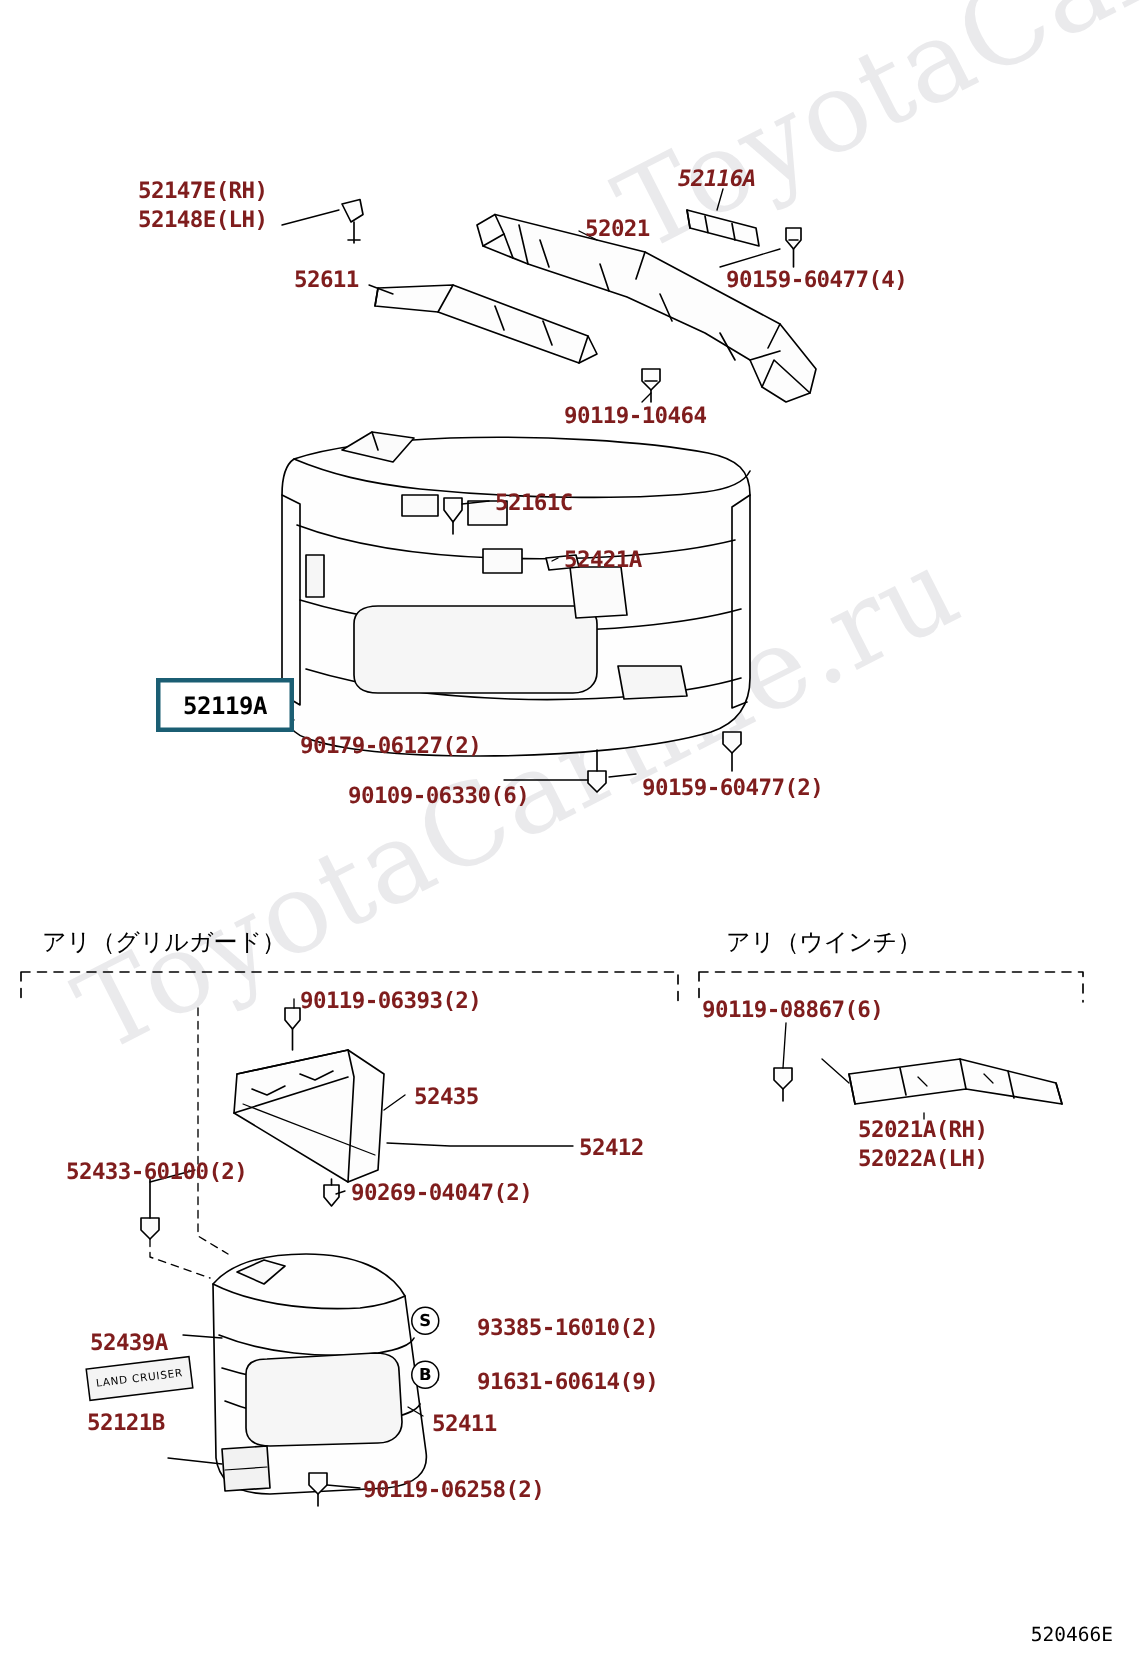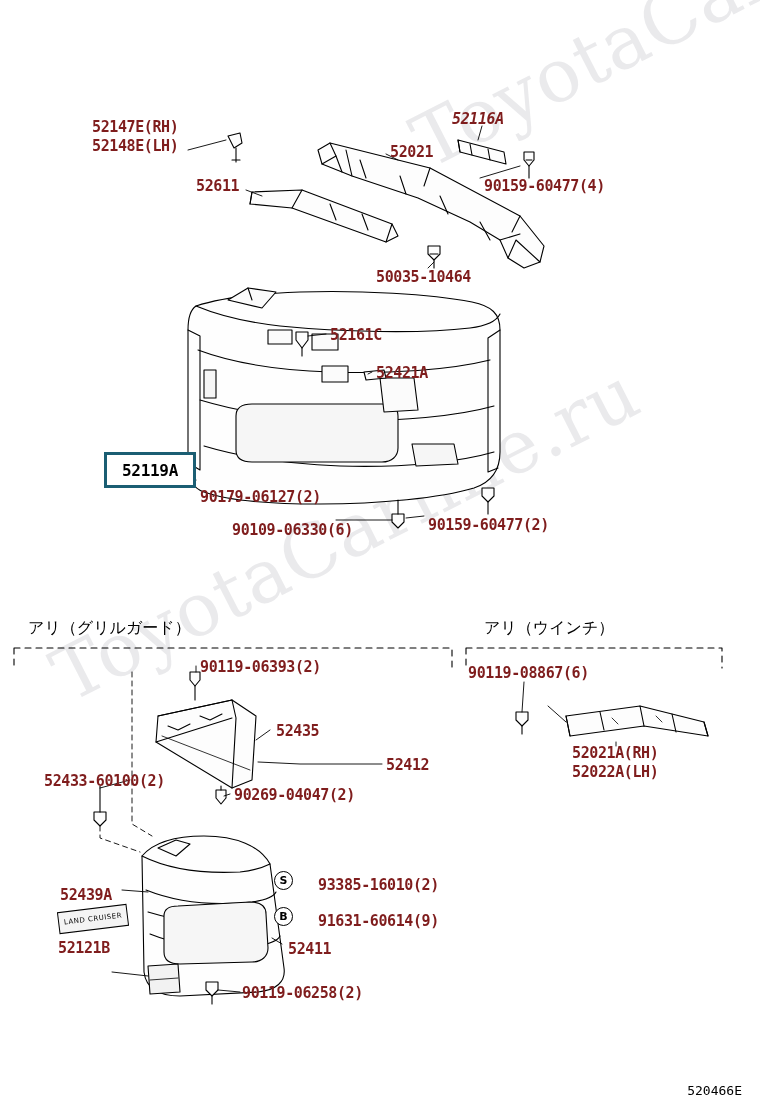--- a/index.html
+++ b/index.html
@@ -282,21 +282,21 @@
       <path d="M616 742 L616 746" stroke-width="0.9"></path>
     </g>
   </svg>
 
   <div class="lbl" style="left:92px;  top:118px;">52147E(RH)</div>
   <div class="lbl" style="left:92px;  top:137px;">52148E(LH)</div>
   <div class="lbl" style="left:196px; top:177px;">52611</div>
   <div class="lbl" style="left:452px; top:110px;font-style:italic;">52116A</div>
   <div class="lbl" style="left:390px; top:143px;">52021</div>
   <div class="lbl" style="left:484px; top:177px;">90159-60477(4)</div>
-  <div class="lbl" style="left:376px; top:268px;">50035-10464</div>
+  <div class="lbl" style="left:376px; top:268px;">90119-10464</div>
   <div class="lbl" style="left:330px; top:326px;">52161C</div>
   <div class="lbl" style="left:376px; top:364px;text-align:right;">52421A</div>
   <div class="lbl" style="left:200px; top:488px;">90179-06127(2)</div>
   <div class="lbl" style="left:232px; top:521px;">90109-06330(6)</div>
   <div class="lbl" style="left:428px; top:516px;">90159-60477(2)</div>
 
   <div class="lbl" style="left:200px; top:658px;">90119-06393(2)</div>
   <div class="lbl" style="left:276px; top:722px;">52435</div>
   <div class="lbl" style="left:386px; top:756px;">52412</div>
   <div class="lbl" style="left:44px;  top:772px;">52433-60100(2)</div>

